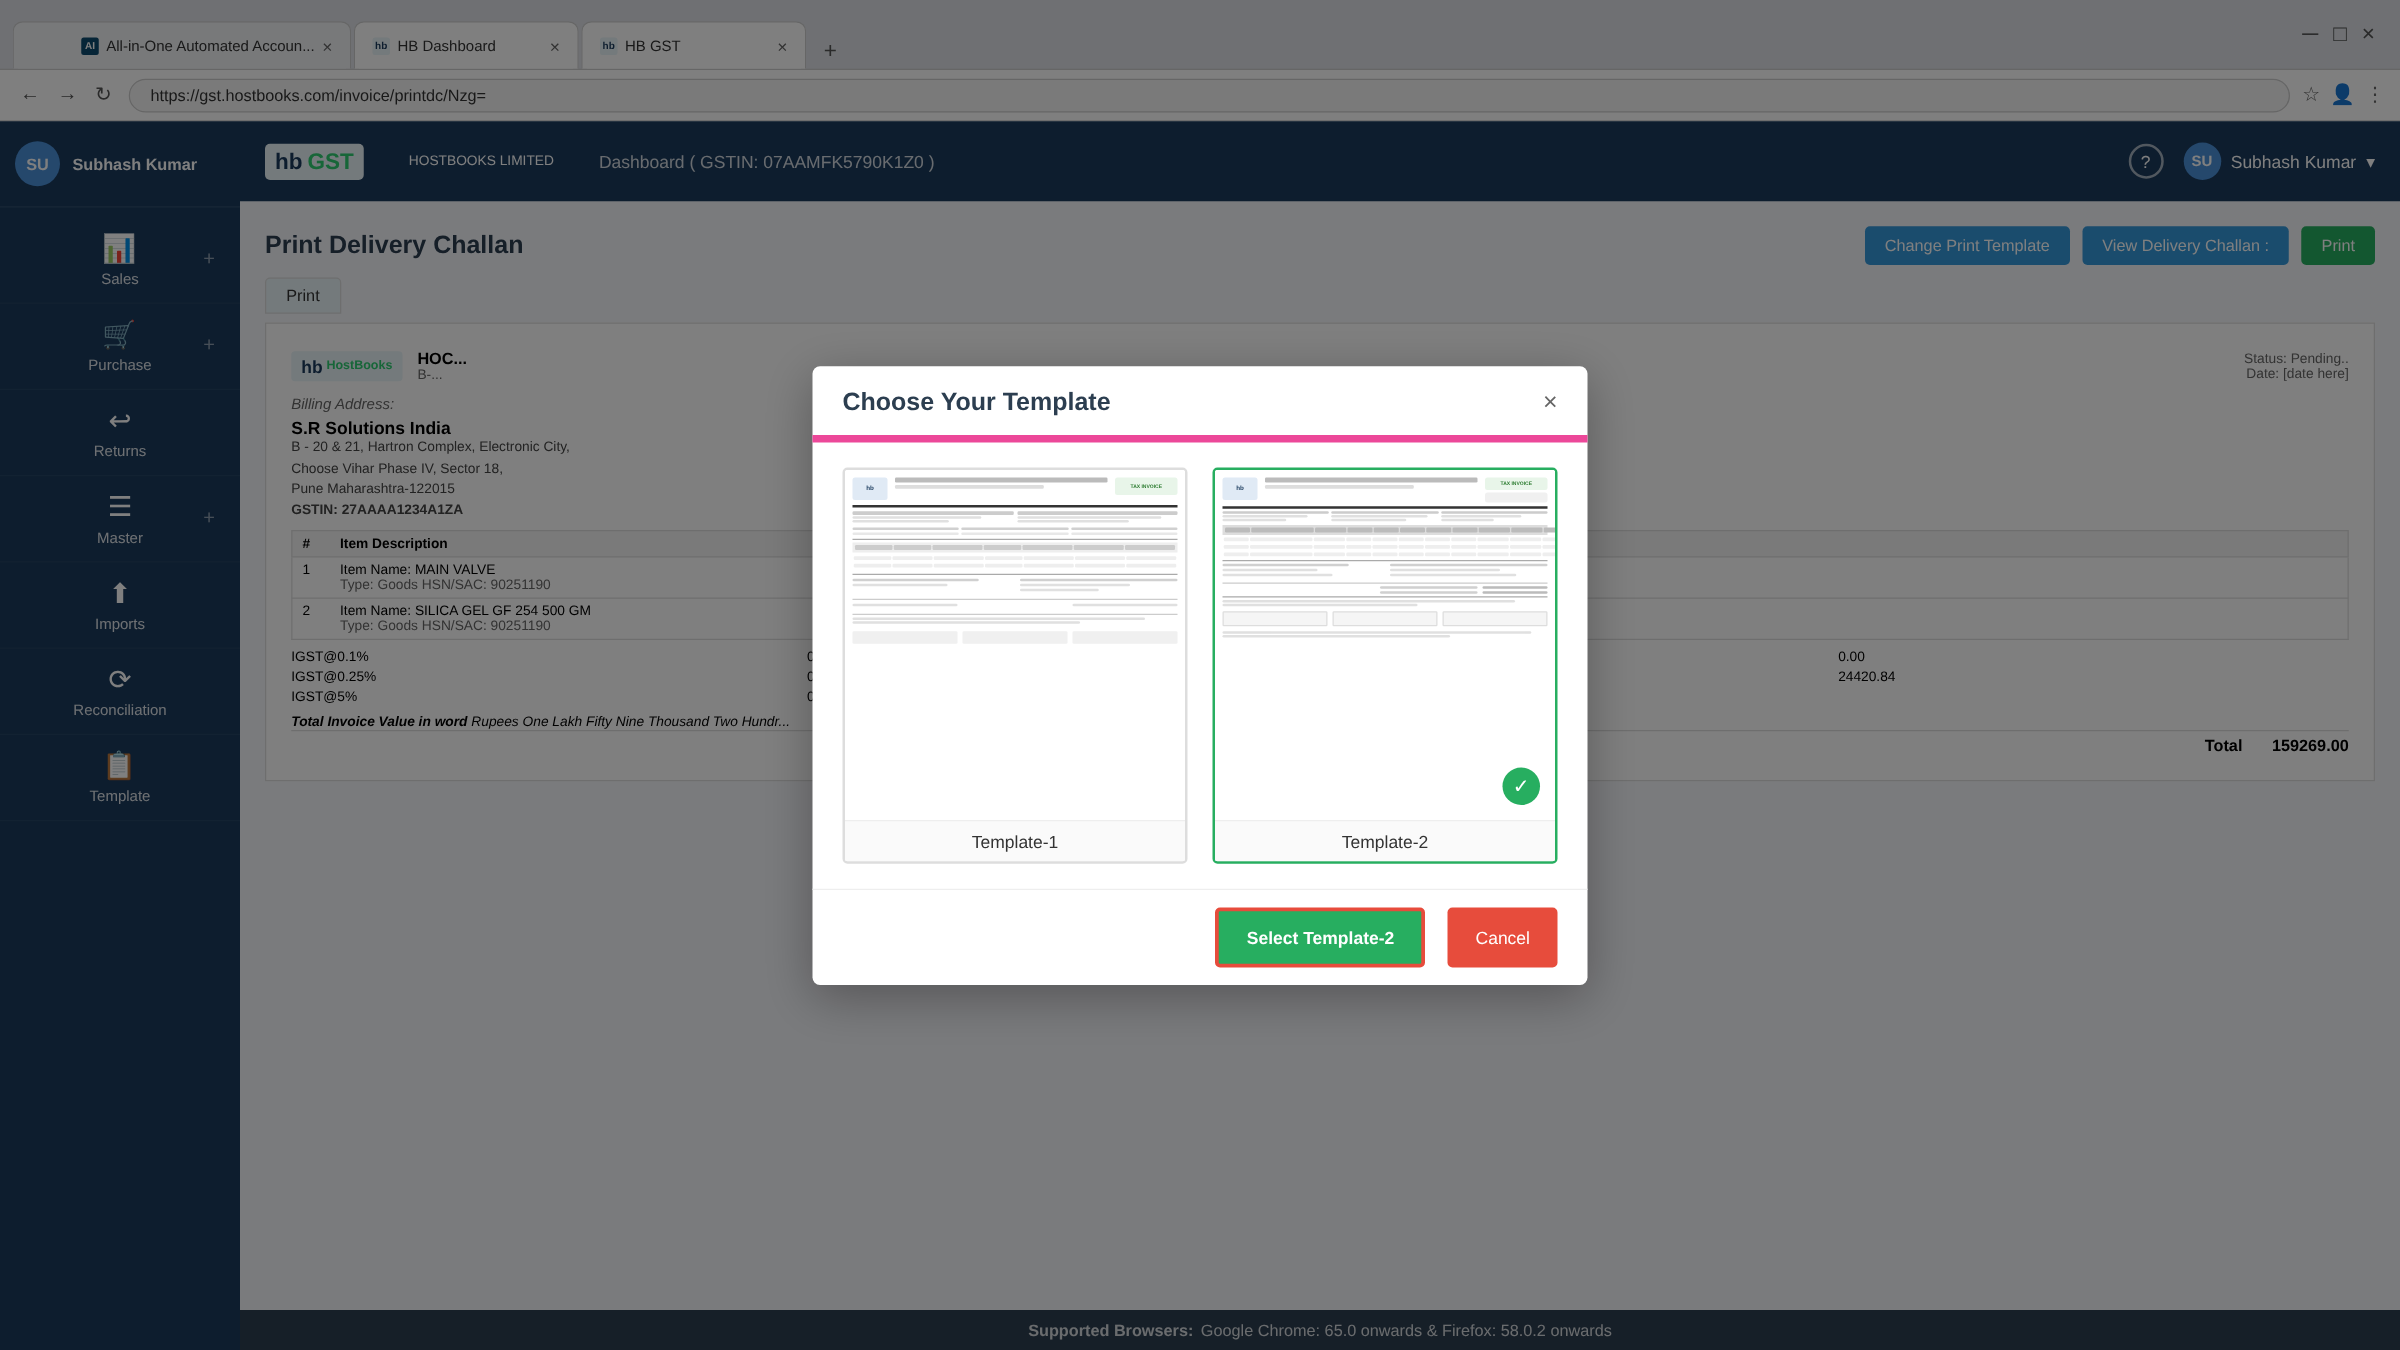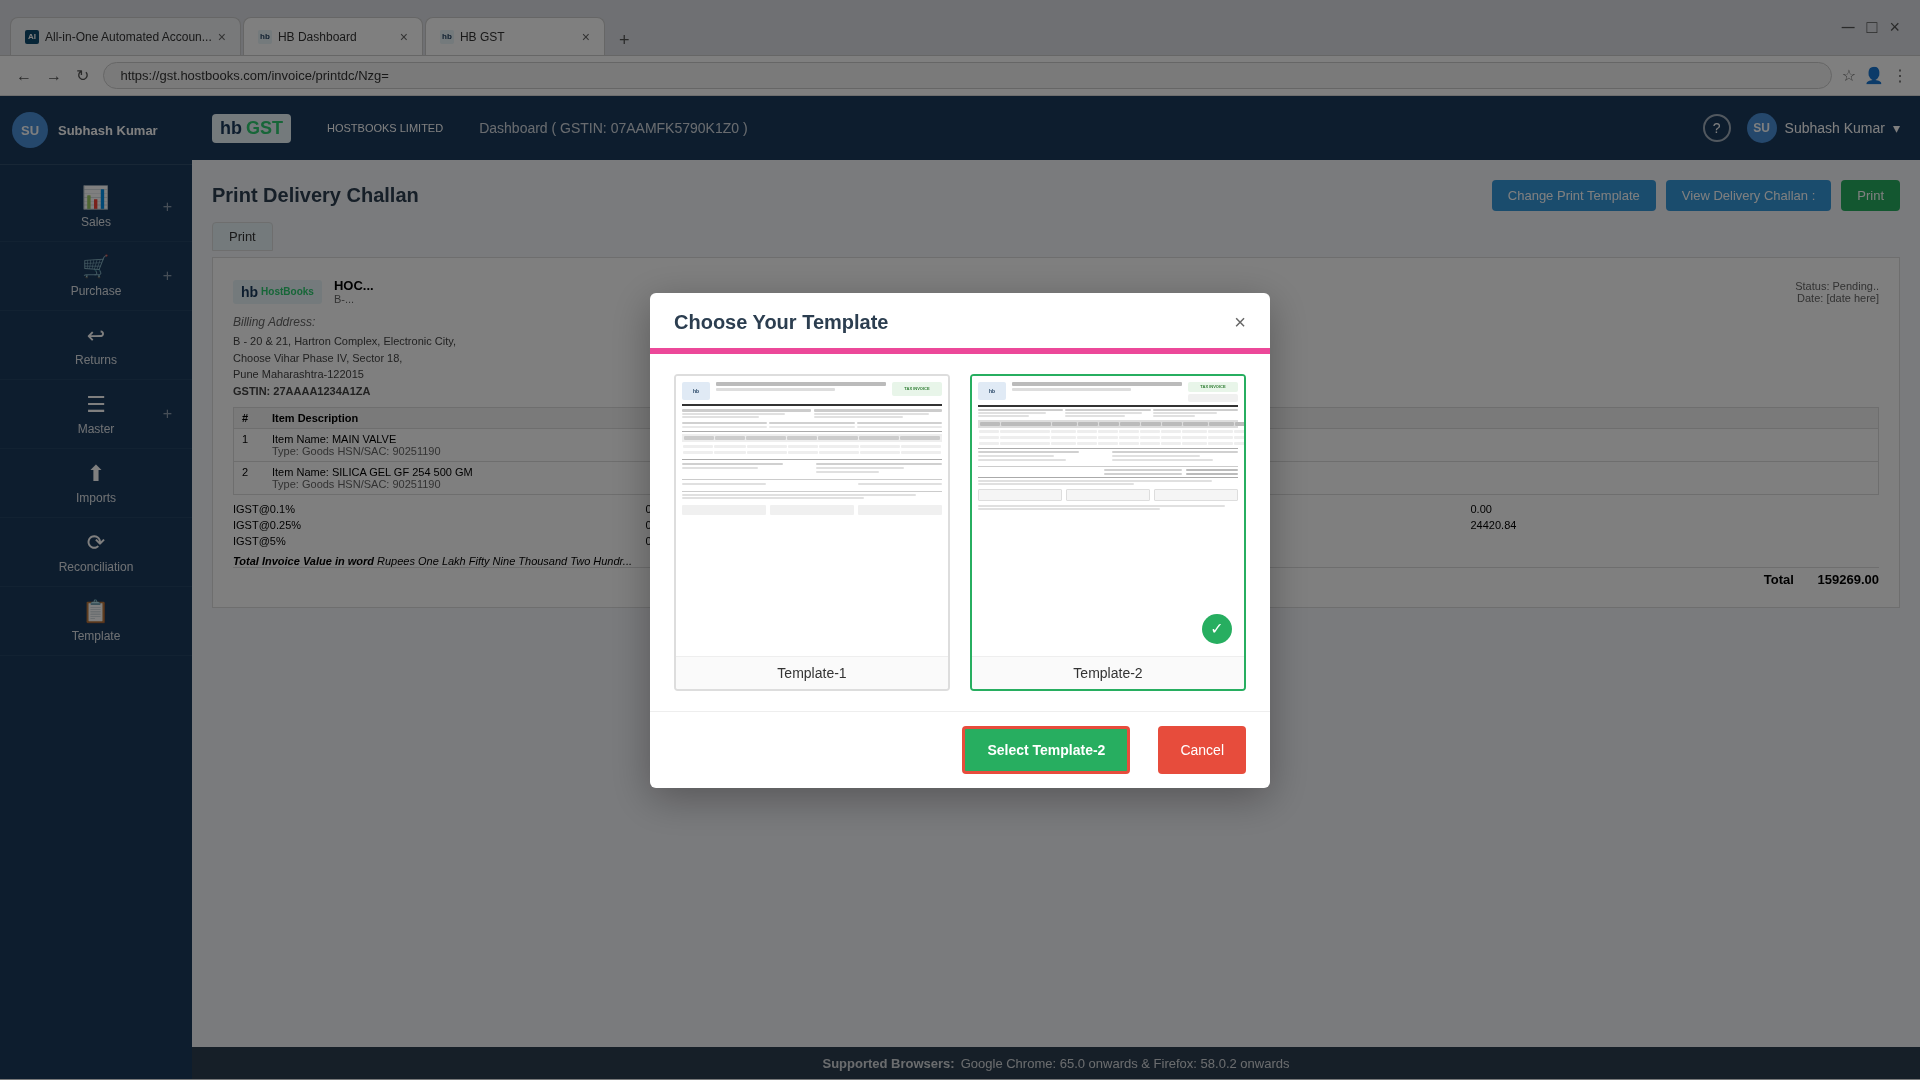--- a/index.html
+++ b/index.html
@@ -83,31 +83,31 @@
     .modal-header { padding: 18px 24px 14px; border-bottom: 6px solid #ec4899; display: flex; align-items: center; justify-content: space-between; }
     .modal-title { font-size: 20px; font-weight: 600; color: #2c3e50; }
     .modal-close { font-size: 20px; color: #666; cursor: pointer; background: none; border: none; line-height: 1; }
     .modal-body { padding: 20px 24px; }
     .templates-grid { display: grid; grid-template-columns: 1fr 1fr; gap: 20px; }
     .template-card { border: 2px solid #ddd; border-radius: 4px; overflow: hidden; cursor: pointer; position: relative; }
     .template-card.selected { border-color: #27ae60; }
     .template-preview { width: 100%; height: 280px; background: #fafafa; overflow: hidden; }
     .template-check { position: absolute; bottom: 12px; right: 12px; width: 30px; height: 30px; background: #27ae60; border-radius: 50%; display: flex; align-items: center; justify-content: center; color: white; font-size: 16px; }
     .template-label { text-align: center; padding: 8px; font-size: 14px; color: #333; background: #fafafa; border-top: 1px solid #eee; }
-    .modal-footer { padding: 14px 24px; border-top: 1px solid #eee; display: flex; justify-content: flex-end; gap: 28px; }
+    .modal-footer { padding: 14px 24px; border-top: 1px solid #eee; display: flex; justify-content: flex-end; gap: 18px; }
     .btn-select-template { background: #27ae60; color: white; border: 3px solid #e74c3c; padding: 10px 22px; border-radius: 4px; font-size: 14px; cursor: pointer; font-weight: 600; }
     .btn-cancel { background: #e74c3c; color: white; border: none; padding: 16px 22px; border-radius: 4px; font-size: 14px; cursor: pointer; }
   </style>
 </head>
 <body>
 
 <div class="browser-chrome">
   <div class="browser-tabs">
     <div class="tab">
-      <div class="tab-favicon" style="background:#0c4a6e;font-size:8px;">AI</div>
+      <div class="tab-favicon" style="background:#0c4a6e;font-size:8px;margin-left:40px;">AI</div>
       <span class="tab-title">All-in-One Automated Accoun...</span>
       <span class="tab-close">×</span>
     </div>
     <div class="tab active">
       <div class="tab-favicon" style="background:#e8f4f8;color:#1a3a5c;font-weight:bold;font-size:8px;">hb</div>
       <span class="tab-title">HB Dashboard</span>
       <span class="tab-close">×</span>
     </div>
     <div class="tab active" style="background:#fff;">
       <div class="tab-favicon" style="background:#e8f4f8;color:#1a3a5c;font-weight:bold;font-size:8px;">hb</div>
@@ -246,20 +246,21 @@
             <div style="font-size:11px;color:#666;">B-...</div>
           </div>
           <div style="margin-left:auto;text-align:right;">
             <div style="font-size:11px;color:#666;">Status: Pending..</div>
             <div style="font-size:11px;color:#666;">Date: [date here]</div>
           </div>
         </div>
 
         <div class="billing-info">
           <div style="font-size:12px;color:#666;margin-bottom:4px;font-style:italic;">Billing Address:</div>
+          <div class="billing-name">S.R Solutions India</div>
           <div class="billing-address">B - 20 &amp; 21, Hartron Complex, Electronic City,</div>
           <div class="billing-address">Choose Vihar Phase IV, Sector 18,</div>
           <div class="billing-address">Pune Maharashtra-122015</div>
           <div class="billing-address" style="font-weight:600;">GSTIN: 27AAAA1234A1ZA</div>
         </div>
 
         <div class="table-header">
           <span>#</span>
           <span>Item Description</span>
         </div>

